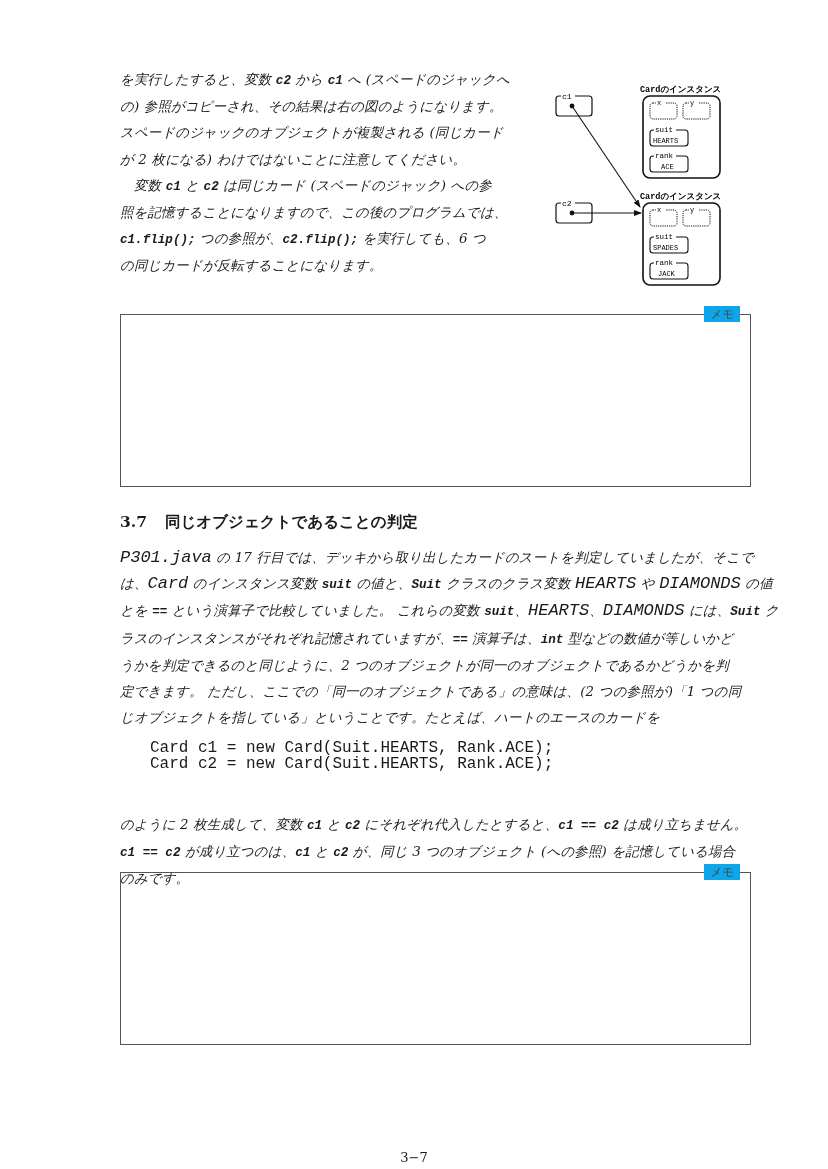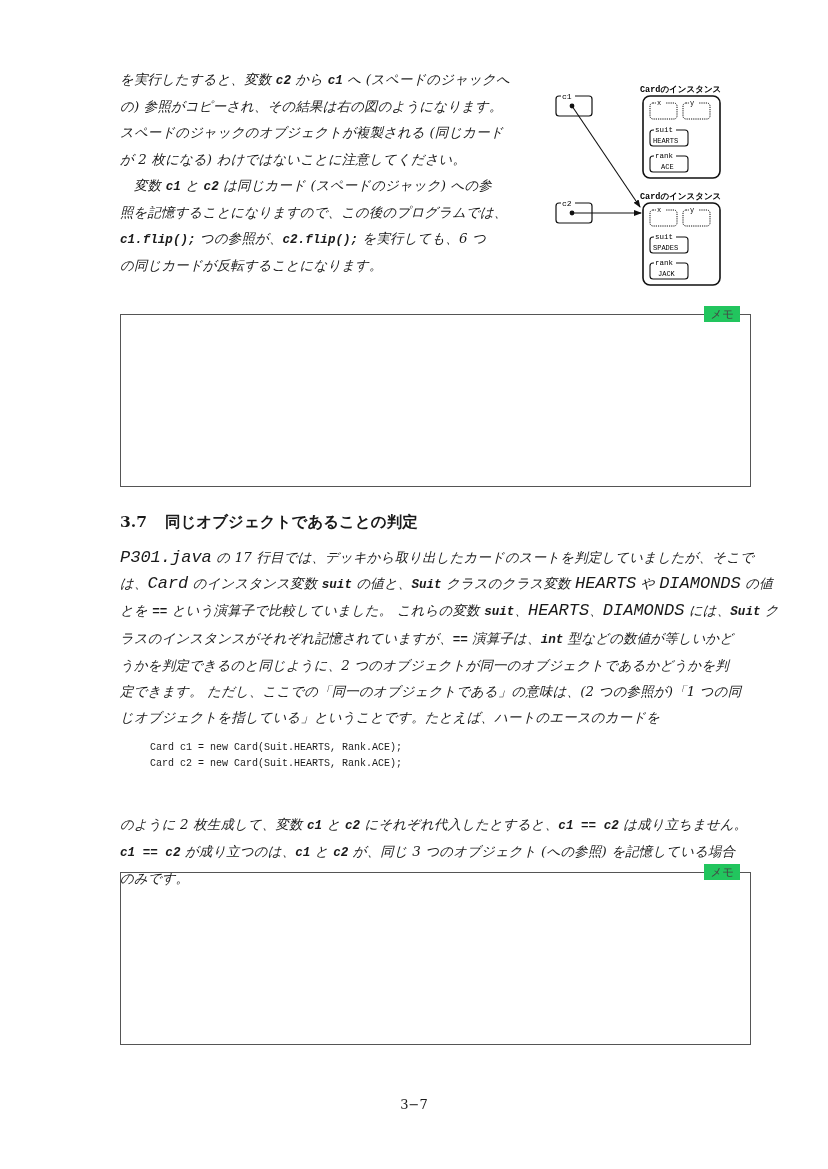--- a/index.html
+++ b/index.html
@@ -14,39 +14,39 @@
   }
   .para .line { display: block; white-space: nowrap; font-style: italic; }
   .mono { font-family: "Liberation Mono", "DejaVu Sans Mono", monospace; font-size: 17px; letter-spacing: 0; }
   .mono-b { font-family: "Liberation Mono", "DejaVu Sans Mono", monospace; font-weight: bold; font-size: 12.6px; letter-spacing: 0; }
   .indent { padding-left: 14px; }
 
   .memo-box {
     position: absolute; border: 1.3px solid #555; box-sizing: border-box;
   }
   .memo-label {
-    position: absolute; top: -9px; right: 10px; background: #22c55e;
+    position: absolute; top: -9px; right: 10px; background: #0ea5e9;
     padding: 0 6px; font-size: 11.5px; color: #444;
     font-family: "DejaVu Sans", sans-serif; line-height: 16px;
   }
 
   .section-title {
     position: absolute; left: 120px; top: 512px; font-size: 15.5px; font-weight: bold;
     font-family: "DejaVu Sans", sans-serif; white-space: nowrap; margin: 0;
   }
   .section-title .num { margin-right: 18px; font-family: "DejaVu Serif", serif; }
 
   .code {
     position: absolute; left: 150px; top: 740px; margin: 0;
-    font-family: "Liberation Mono", "DejaVu Sans Mono", monospace; font-size: 10px; line-height: 16px;
+    font-family: "Liberation Mono", "DejaVu Sans Mono", monospace; font-size: 16px; line-height: 16px;
     white-space: pre;
   }
 
   .page-number {
-    position: absolute; left: 0; width: 828px; top: 1097px; text-align: center;
+    position: absolute; left: 0; width: 828px; top: 1150px; text-align: center;
     font-size: 13px;
   }
 
   svg.diagram { position: absolute; left: 540px; top: 75px; }
   svg text { font-family: "Liberation Mono", "DejaVu Sans Mono", monospace; }
 </style>
 </head>
 <body>
 
 <div class="para" style="left:120px; top:67px; width:400px;">

